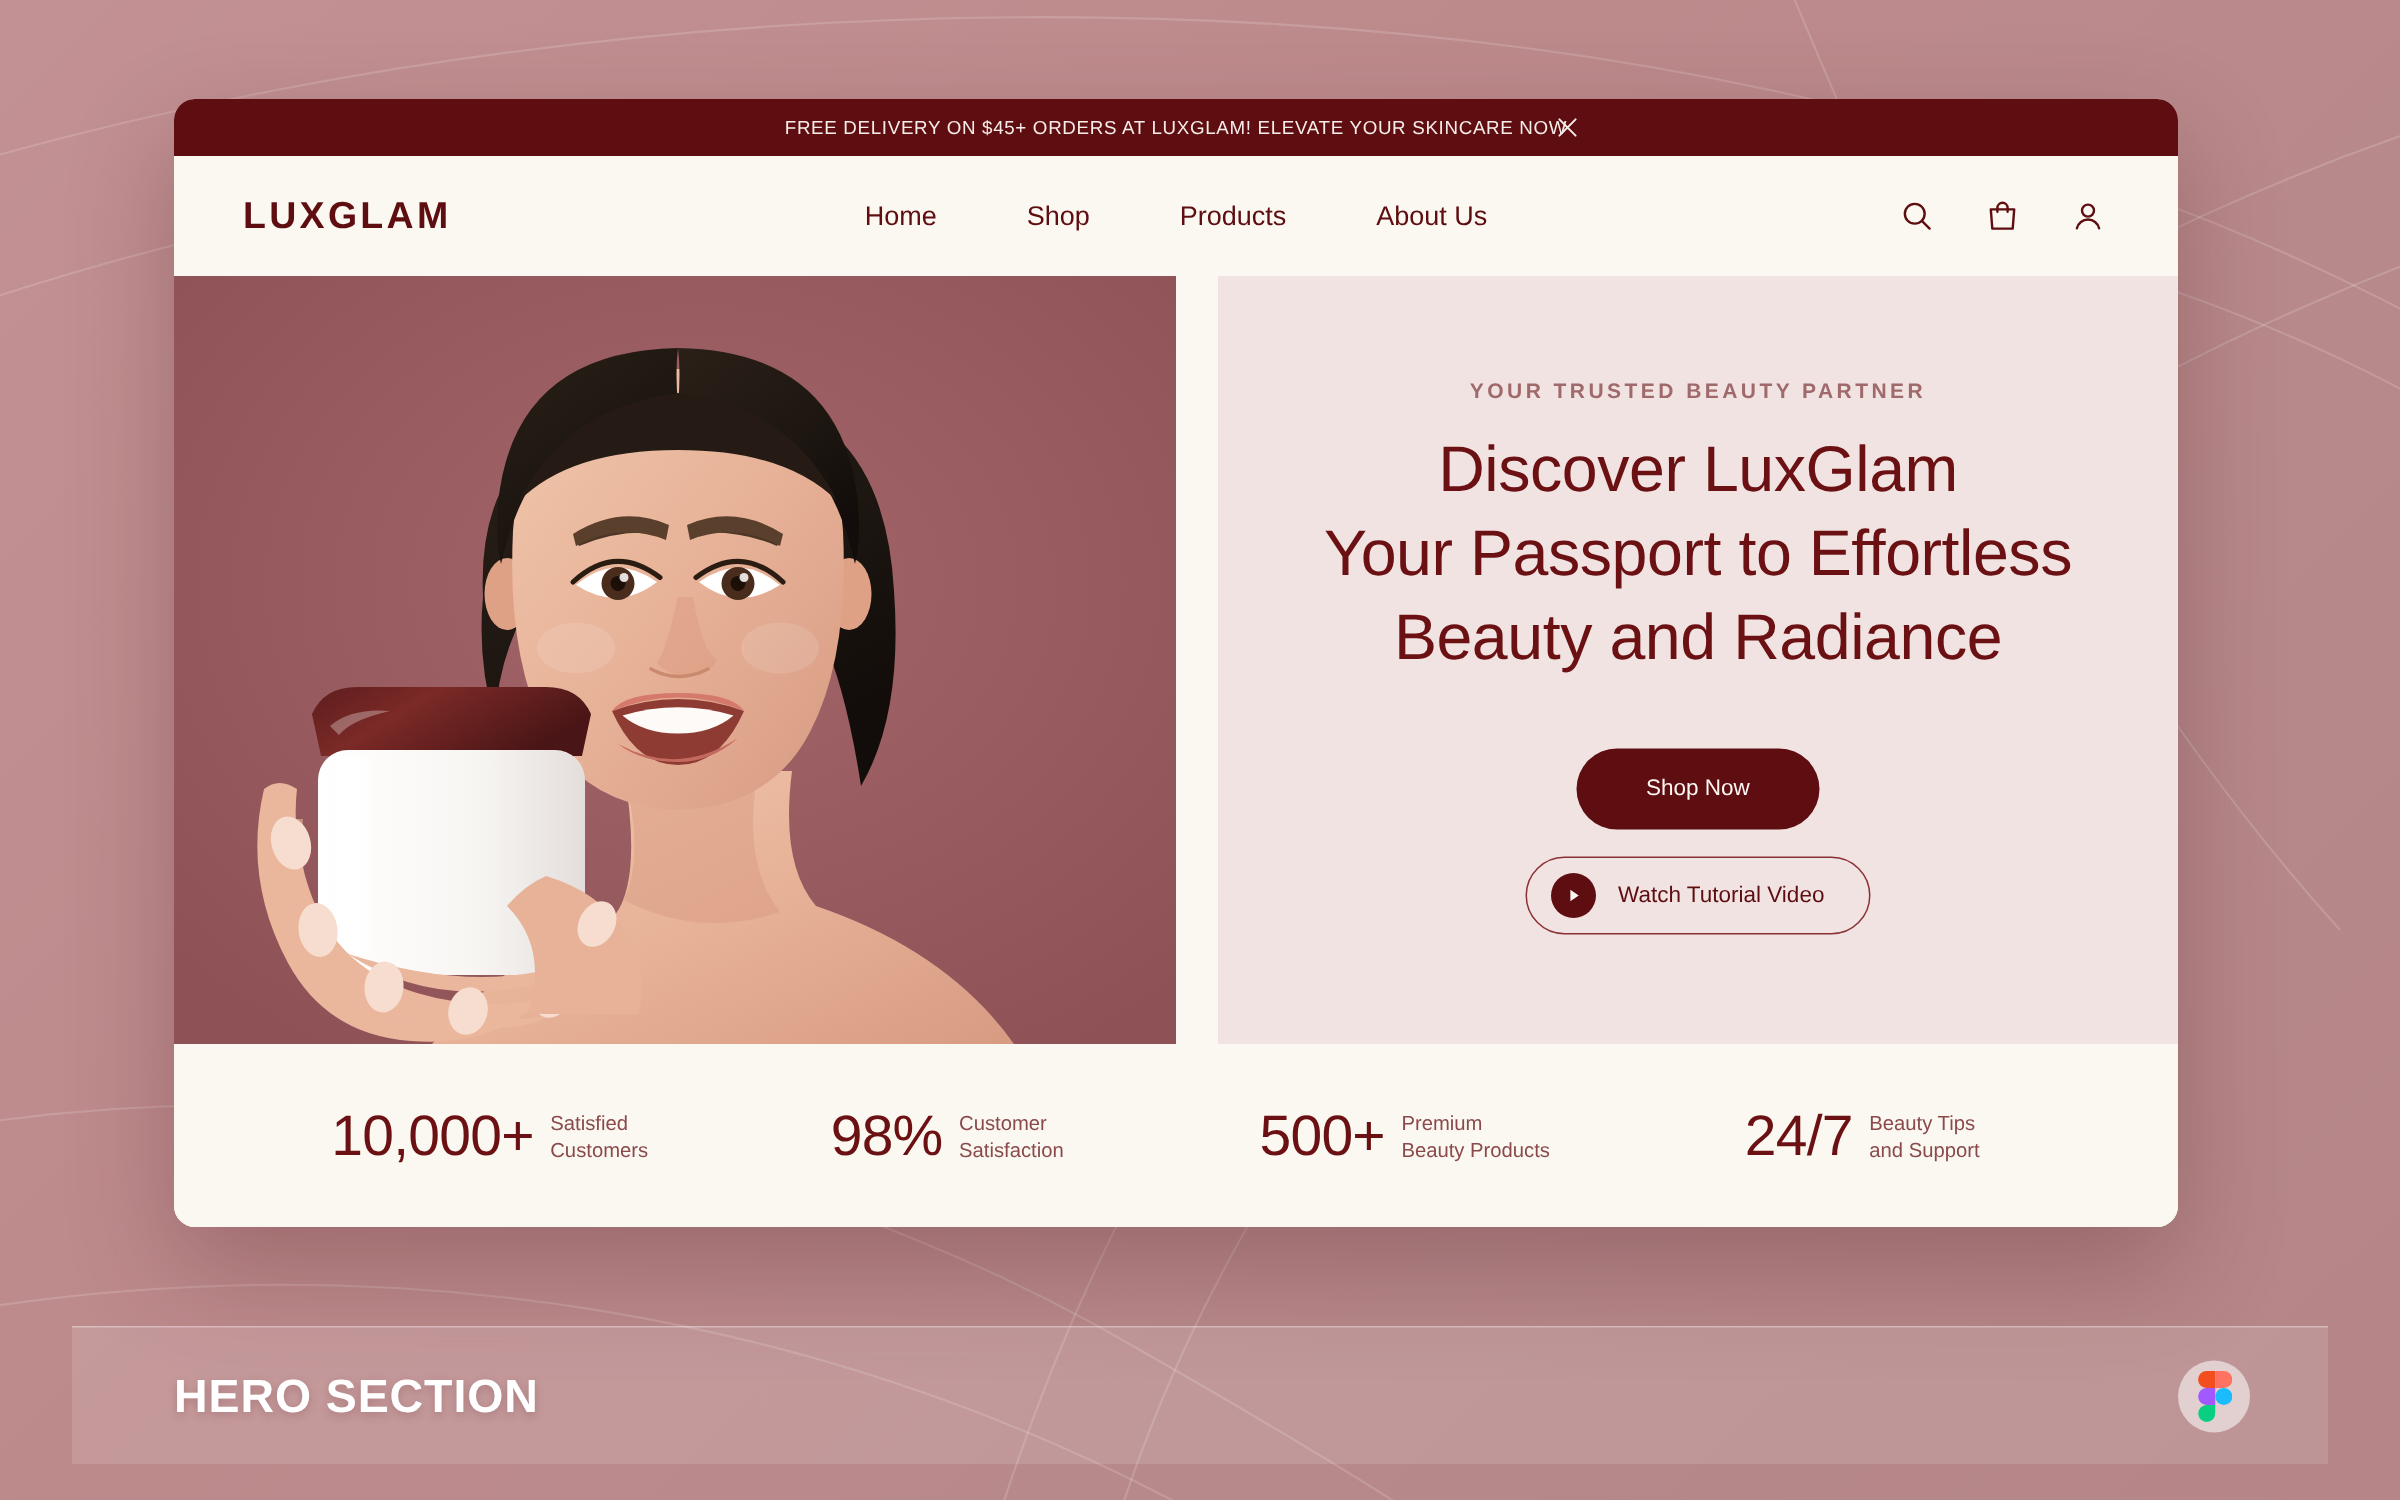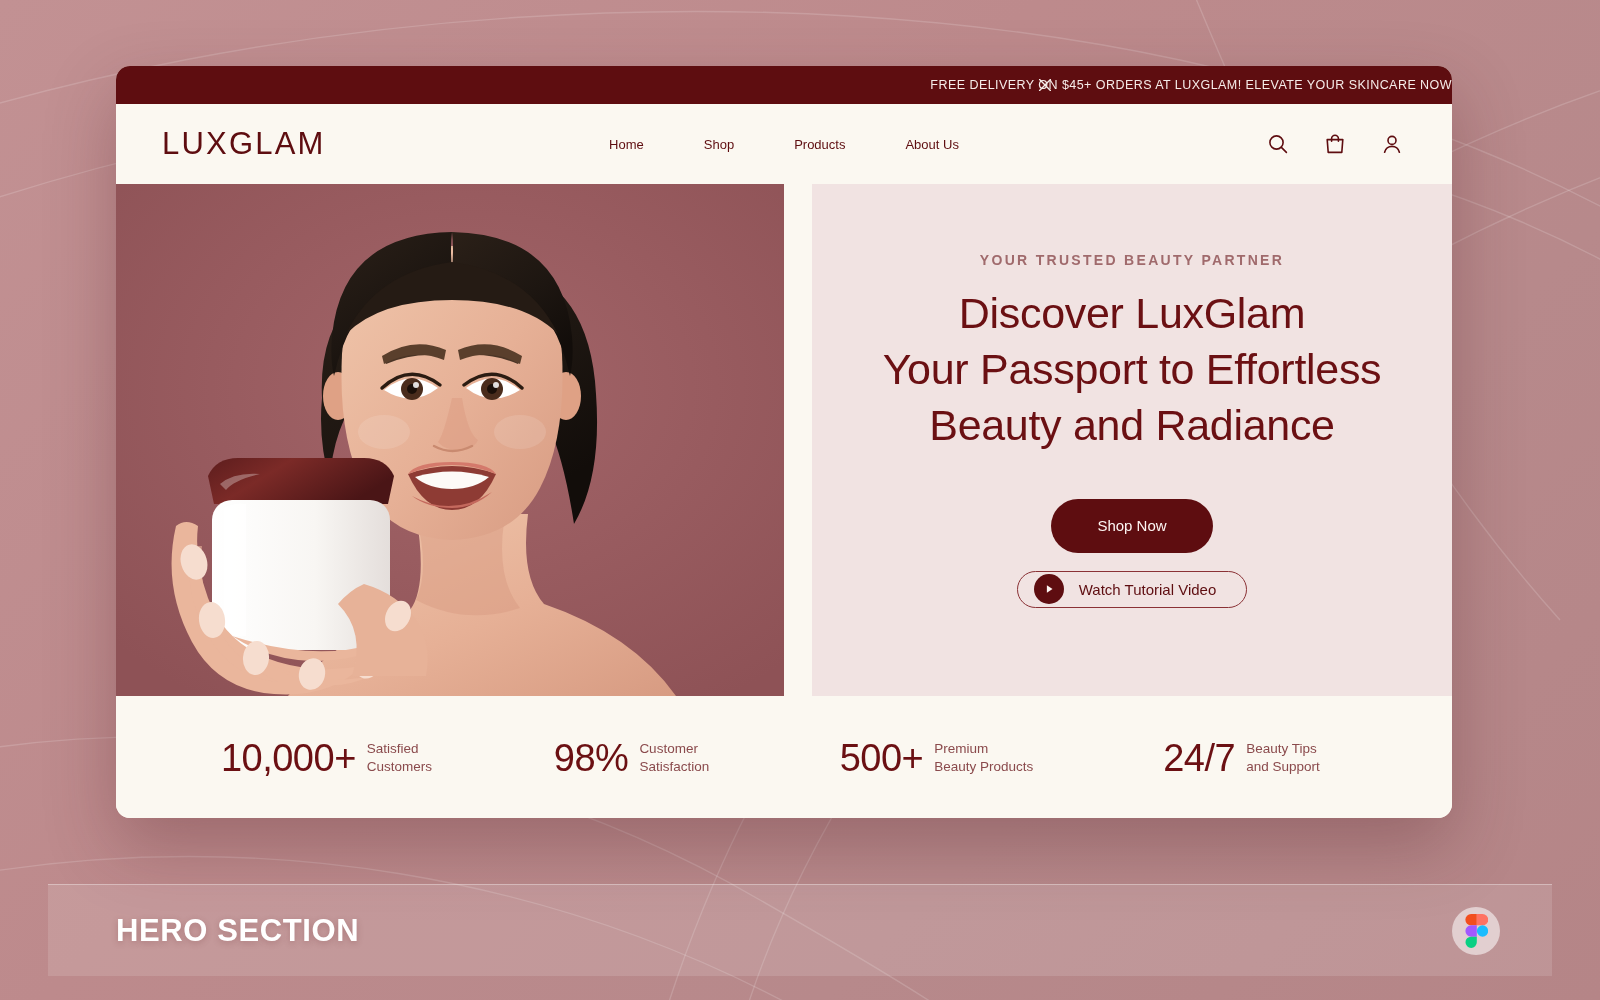--- a/index.html
+++ b/index.html
@@ -35,21 +35,21 @@
     box-shadow: 0 28px 70px rgba(80, 30, 35, 0.30);
     background: #fbf8f1;
   }
 
   
   .announce-bar {
     height: 38px;
     background: #5e0d10;
     display: flex;
     align-items: center;
-    justify-content: flex-end;
+    justify-content: center;
     gap: 30px;
     position: relative;
   }
   .announce-text {
     color: #f6ece9;
     font-size: 12.5px;
     letter-spacing: 0.45px;
     font-weight: 500;
     white-space: nowrap;
   }
@@ -66,34 +66,34 @@
   
   .navbar {
     height: 80px;
     background: #fbf8f1;
     display: flex;
     align-items: center;
     padding: 0 48px 0 46px;
     position: relative;
   }
   .brand {
-    font-size: 31px;
+    font-size: 25px;
     letter-spacing: 2.2px;
     color: #5e0d10;
-    font-weight: 400;
+    font-weight: 700;
   }
   .nav-links {
     position: absolute;
     left: 50%;
     transform: translateX(-50%);
     display: flex;
     gap: 60px;
   }
   .nav-link {
-    font-size: 13px;
+    font-size: 18px;
     color: #5e0d10;
     cursor: pointer;
     white-space: nowrap;
   }
   .nav-icons {
     margin-left: auto;
     display: flex;
     align-items: center;
     gap: 33px;
   }
@@ -159,21 +159,21 @@
     font-size: 15px;
     font-family: inherit;
     cursor: pointer;
     white-space: nowrap;
   }
   .btn-secondary {
     background: transparent;
     color: #5e0d10;
     border: 1.4px solid #8a3135;
     border-radius: 999px;
-    height: 37px;
+    height: 52px;
     padding: 0 30px 0 16px;
     font-size: 15px;
     font-family: inherit;
     cursor: pointer;
     display: flex;
     align-items: center;
     gap: 15px;
     white-space: nowrap;
   }
   .play-circle {

